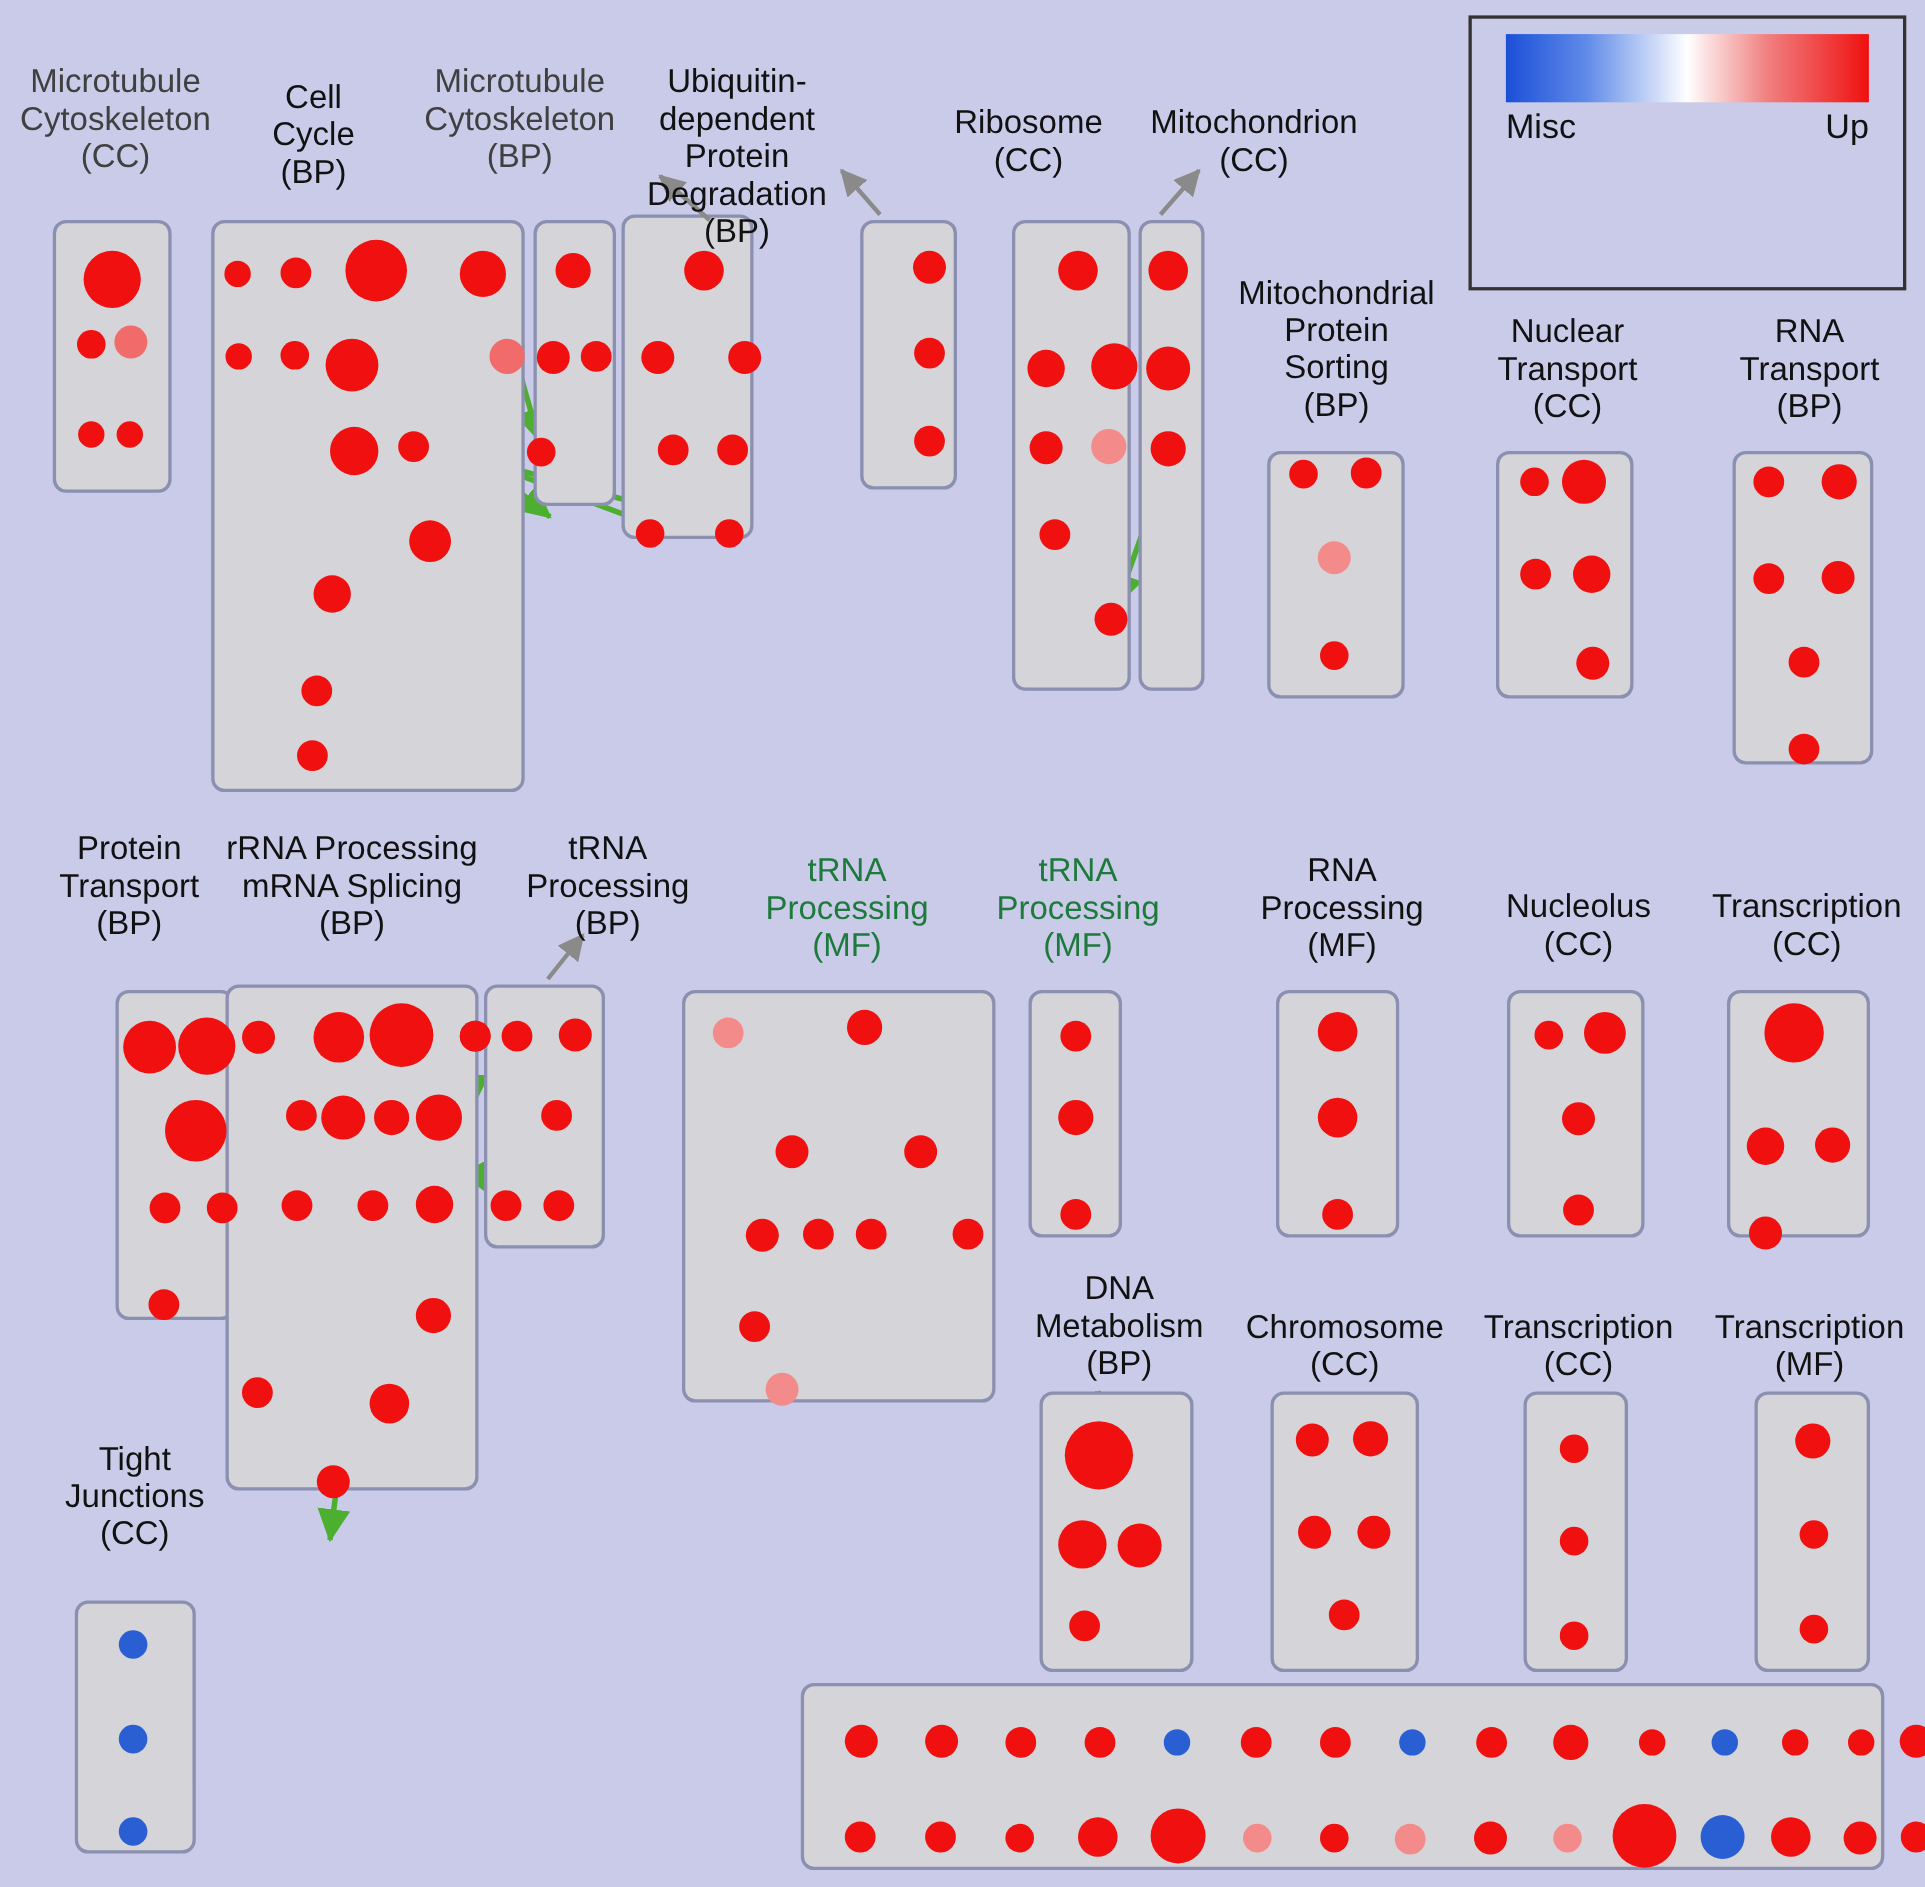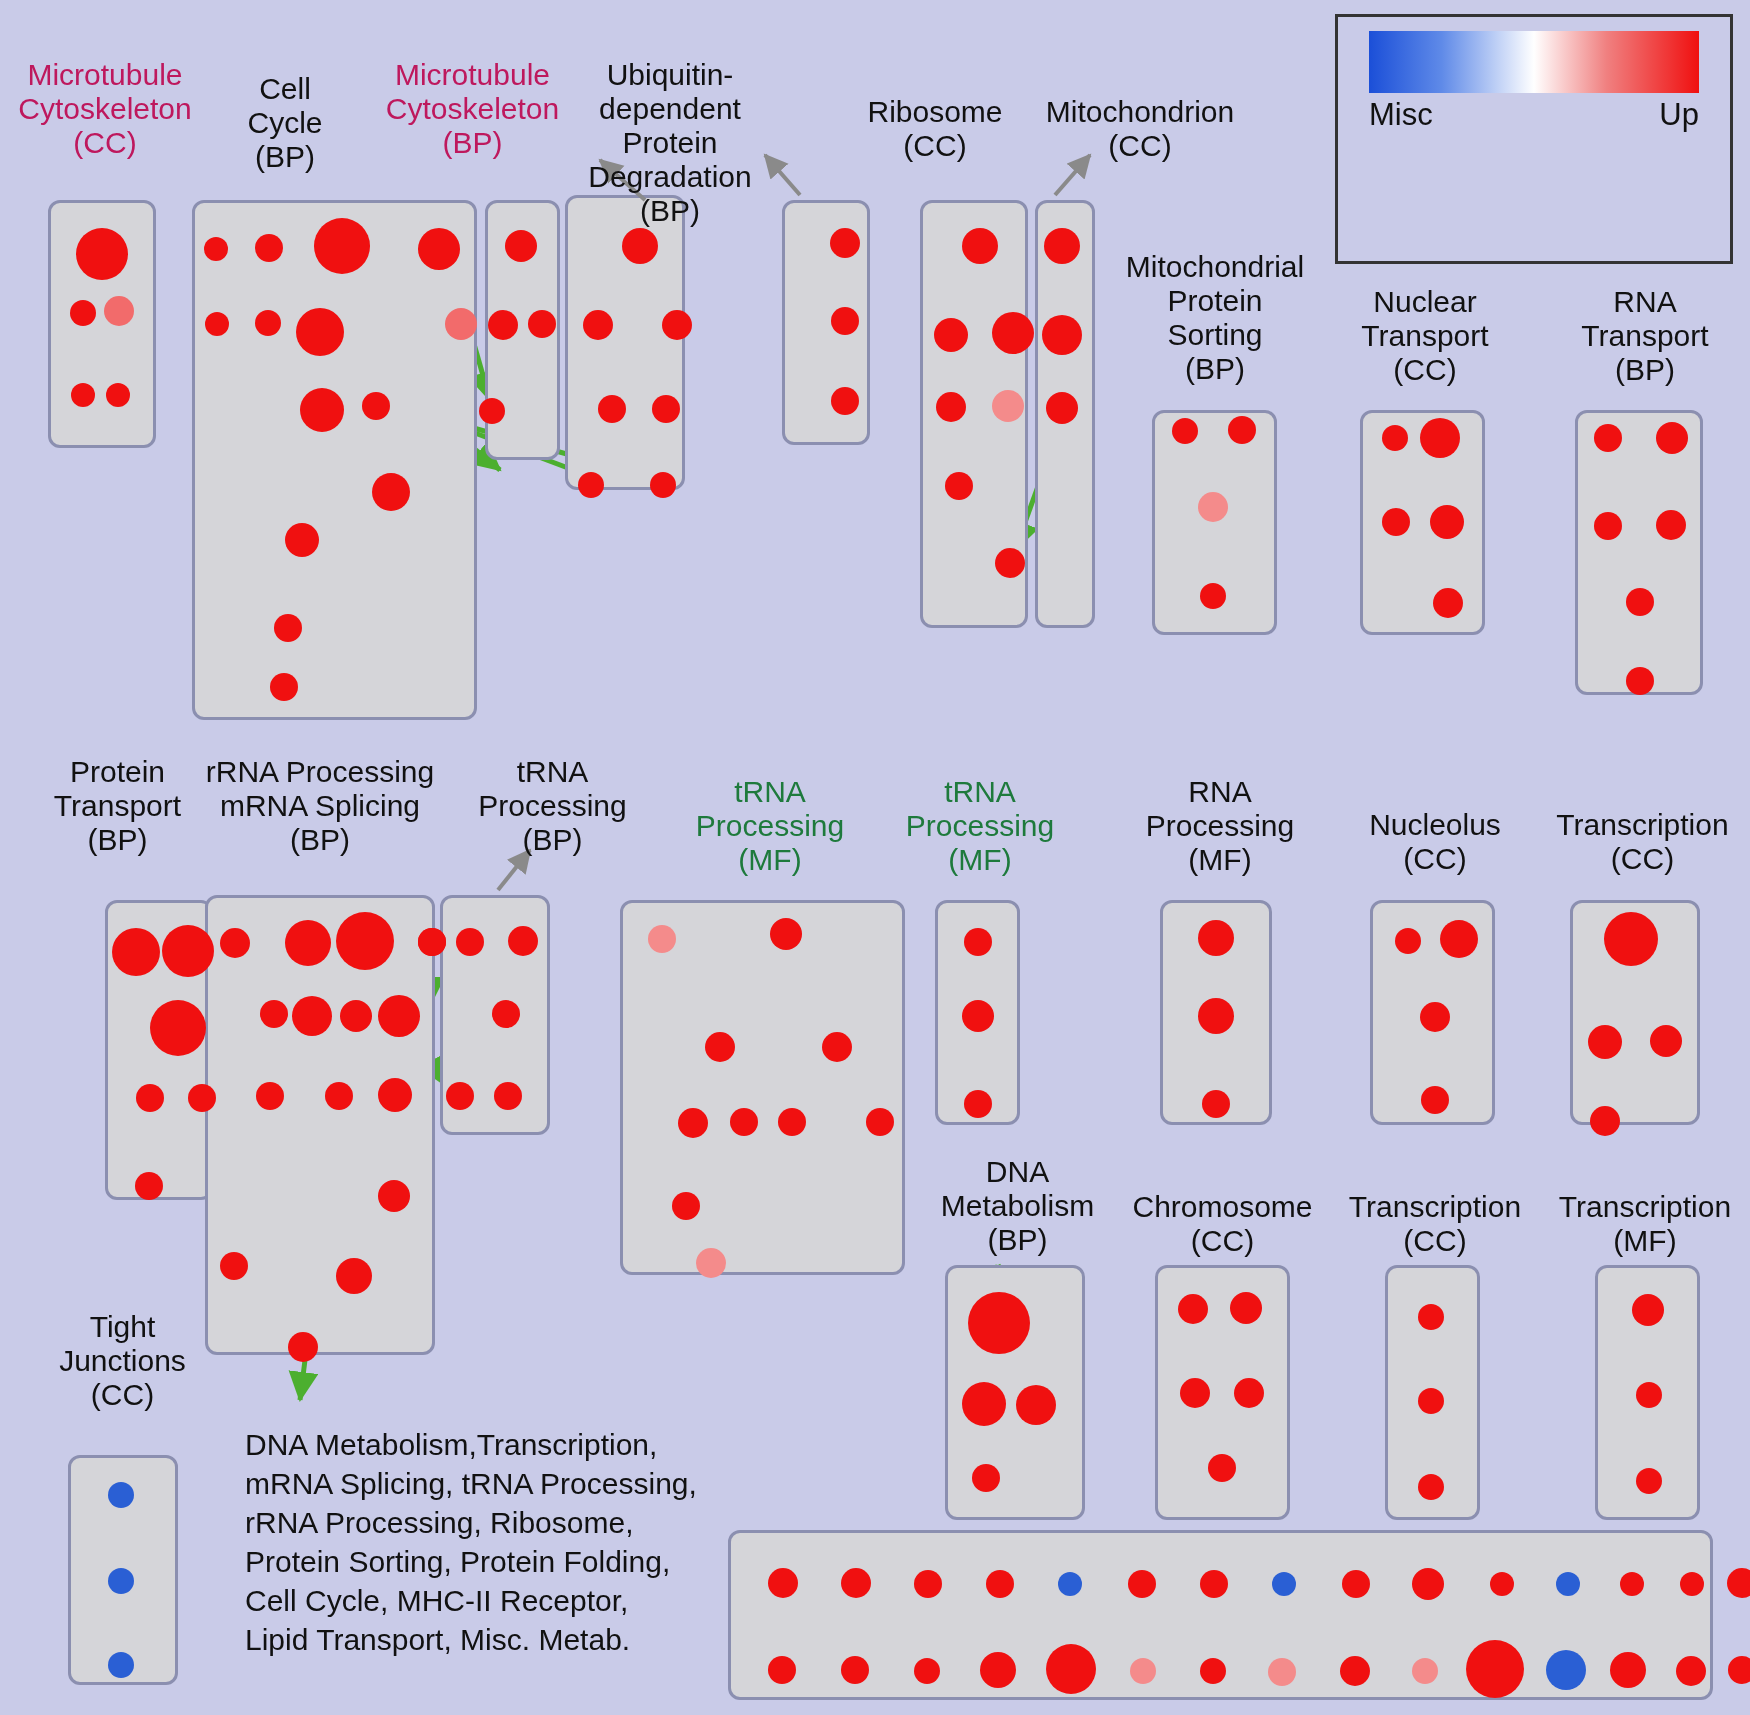--- a/index.html
+++ b/index.html
@@ -19,21 +19,21 @@
     box-sizing:border-box;
   }
   .lbl{
     position:absolute;
     color:#111;
     font-size:30px;
     line-height:34px;
     text-align:center;
     white-space:pre;
   }
-  .lbl.cc-blue{color:#be185d;}
+  .lbl.cc-blue{color:#404040;}
   .lbl.mf-green{color:#1e7a3c;}
   .node{
     position:absolute;
     border-radius:50%;
     box-sizing:border-box;
   }
   svg.edges{position:absolute;left:0;top:0;width:1750px;height:1715px;pointer-events:none;}
   .legendbox{
     position:absolute;
     background:#c9cbe8;
@@ -491,26 +491,20 @@
   <div class="lbl multiline" style="left:1105px;top:1190px;width:235px;">Chromosome
 (CC)</div>
   <div class="lbl multiline" style="left:1330px;top:1190px;width:210px;">Transcription
 (CC)</div>
   <div class="lbl multiline" style="left:1540px;top:1190px;width:210px;">Transcription
 (MF)</div>
   <div class="lbl multiline" style="left:35px;top:1310px;width:175px;">Tight
 Junctions
 (CC)</div>
 
-  <div class="bigtext" style="left:245px;top:1425px;width:530px;">DNA Metabolism,Transcription,
-mRNA Splicing, tRNA Processing,
-rRNA Processing, Ribosome,
-Protein Sorting, Protein Folding,
-Cell Cycle, MHC-II Receptor,
-Lipid Transport, Misc. Metab.</div>
 
   <div class="legendbox" style="left:1335px;top:14px;width:398px;height:250px;">
     <div class="grad"></div>
     <div class="legend-ends">
       <span>Misc</span>
       <span>Up</span>
     </div>
   </div>
 
 </div>

